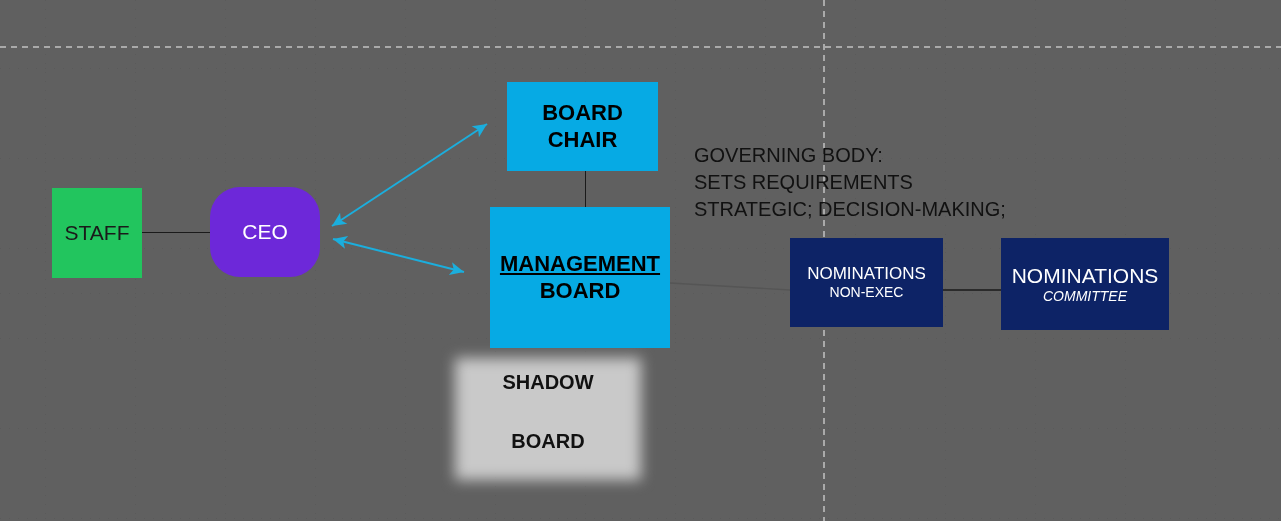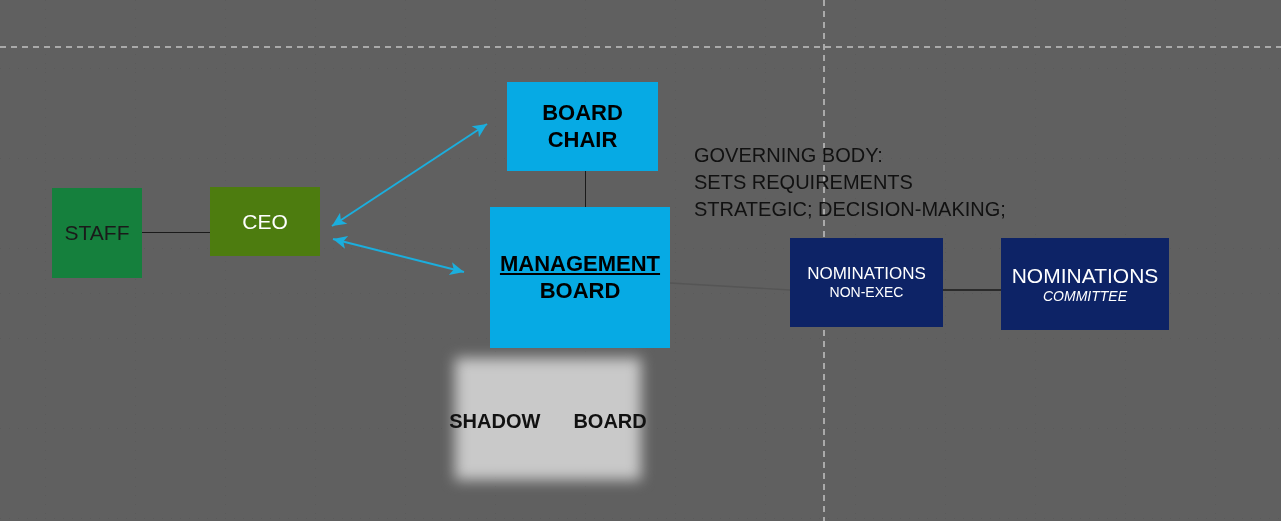--- a/index.html
+++ b/index.html
@@ -66,29 +66,30 @@
     align-items: center;
     justify-content: center;
     text-align: center;
     line-height: 1.22;
     white-space: nowrap;
   }
   .node .l1, .node .l2 { display: block; }
 
   #node-staff {
     left: 52px; top: 188px; width: 90px; height: 90px;
-    background: #15803d;
+    background: #22c55e;
     color: #1a1a1a;
     font-size: 21px;
   }
   #node-ceo {
-    left: 210px; top: 187px; width: 110px; height: 69px;
-    background: #4d7c0f;
+    left: 210px; top: 187px; width: 110px; height: 90px;
+    background: #6d28d9;
     color: #ffffff;
     font-size: 21px;
+    border-radius: 30px;
   }
   #node-board-chair {
     left: 507px; top: 82px; width: 151px; height: 89px;
     background: #06AAE4;
     color: #000000;
     font-size: 22px;
     font-weight: bold;
   }
   #node-management-board {
     left: 490px; top: 207px; width: 180px; height: 141px;
@@ -102,23 +103,23 @@
   #node-shadow-board {
     left: 455px; top: 358px; width: 186px; height: 122px;
     background: #c9c9c9;
     color: #111111;
     font-size: 20px;
     font-weight: bold;
     filter: blur(7px);
   }
   #shadow-board-text {
     position: absolute;
-    left: 455px; top: 360px; width: 186px; height: 122px;
+    left: 455px; top: 350px; width: 186px; height: 122px;
     display: flex;
-    flex-direction: row;
+    flex-direction: column;
     align-items: center;
     justify-content: center;
     text-align: center;
     line-height: 1.3;
     color: #111111;
     font-size: 20px;
     font-weight: bold;
     white-space: nowrap;
     gap: 33px;
   }

